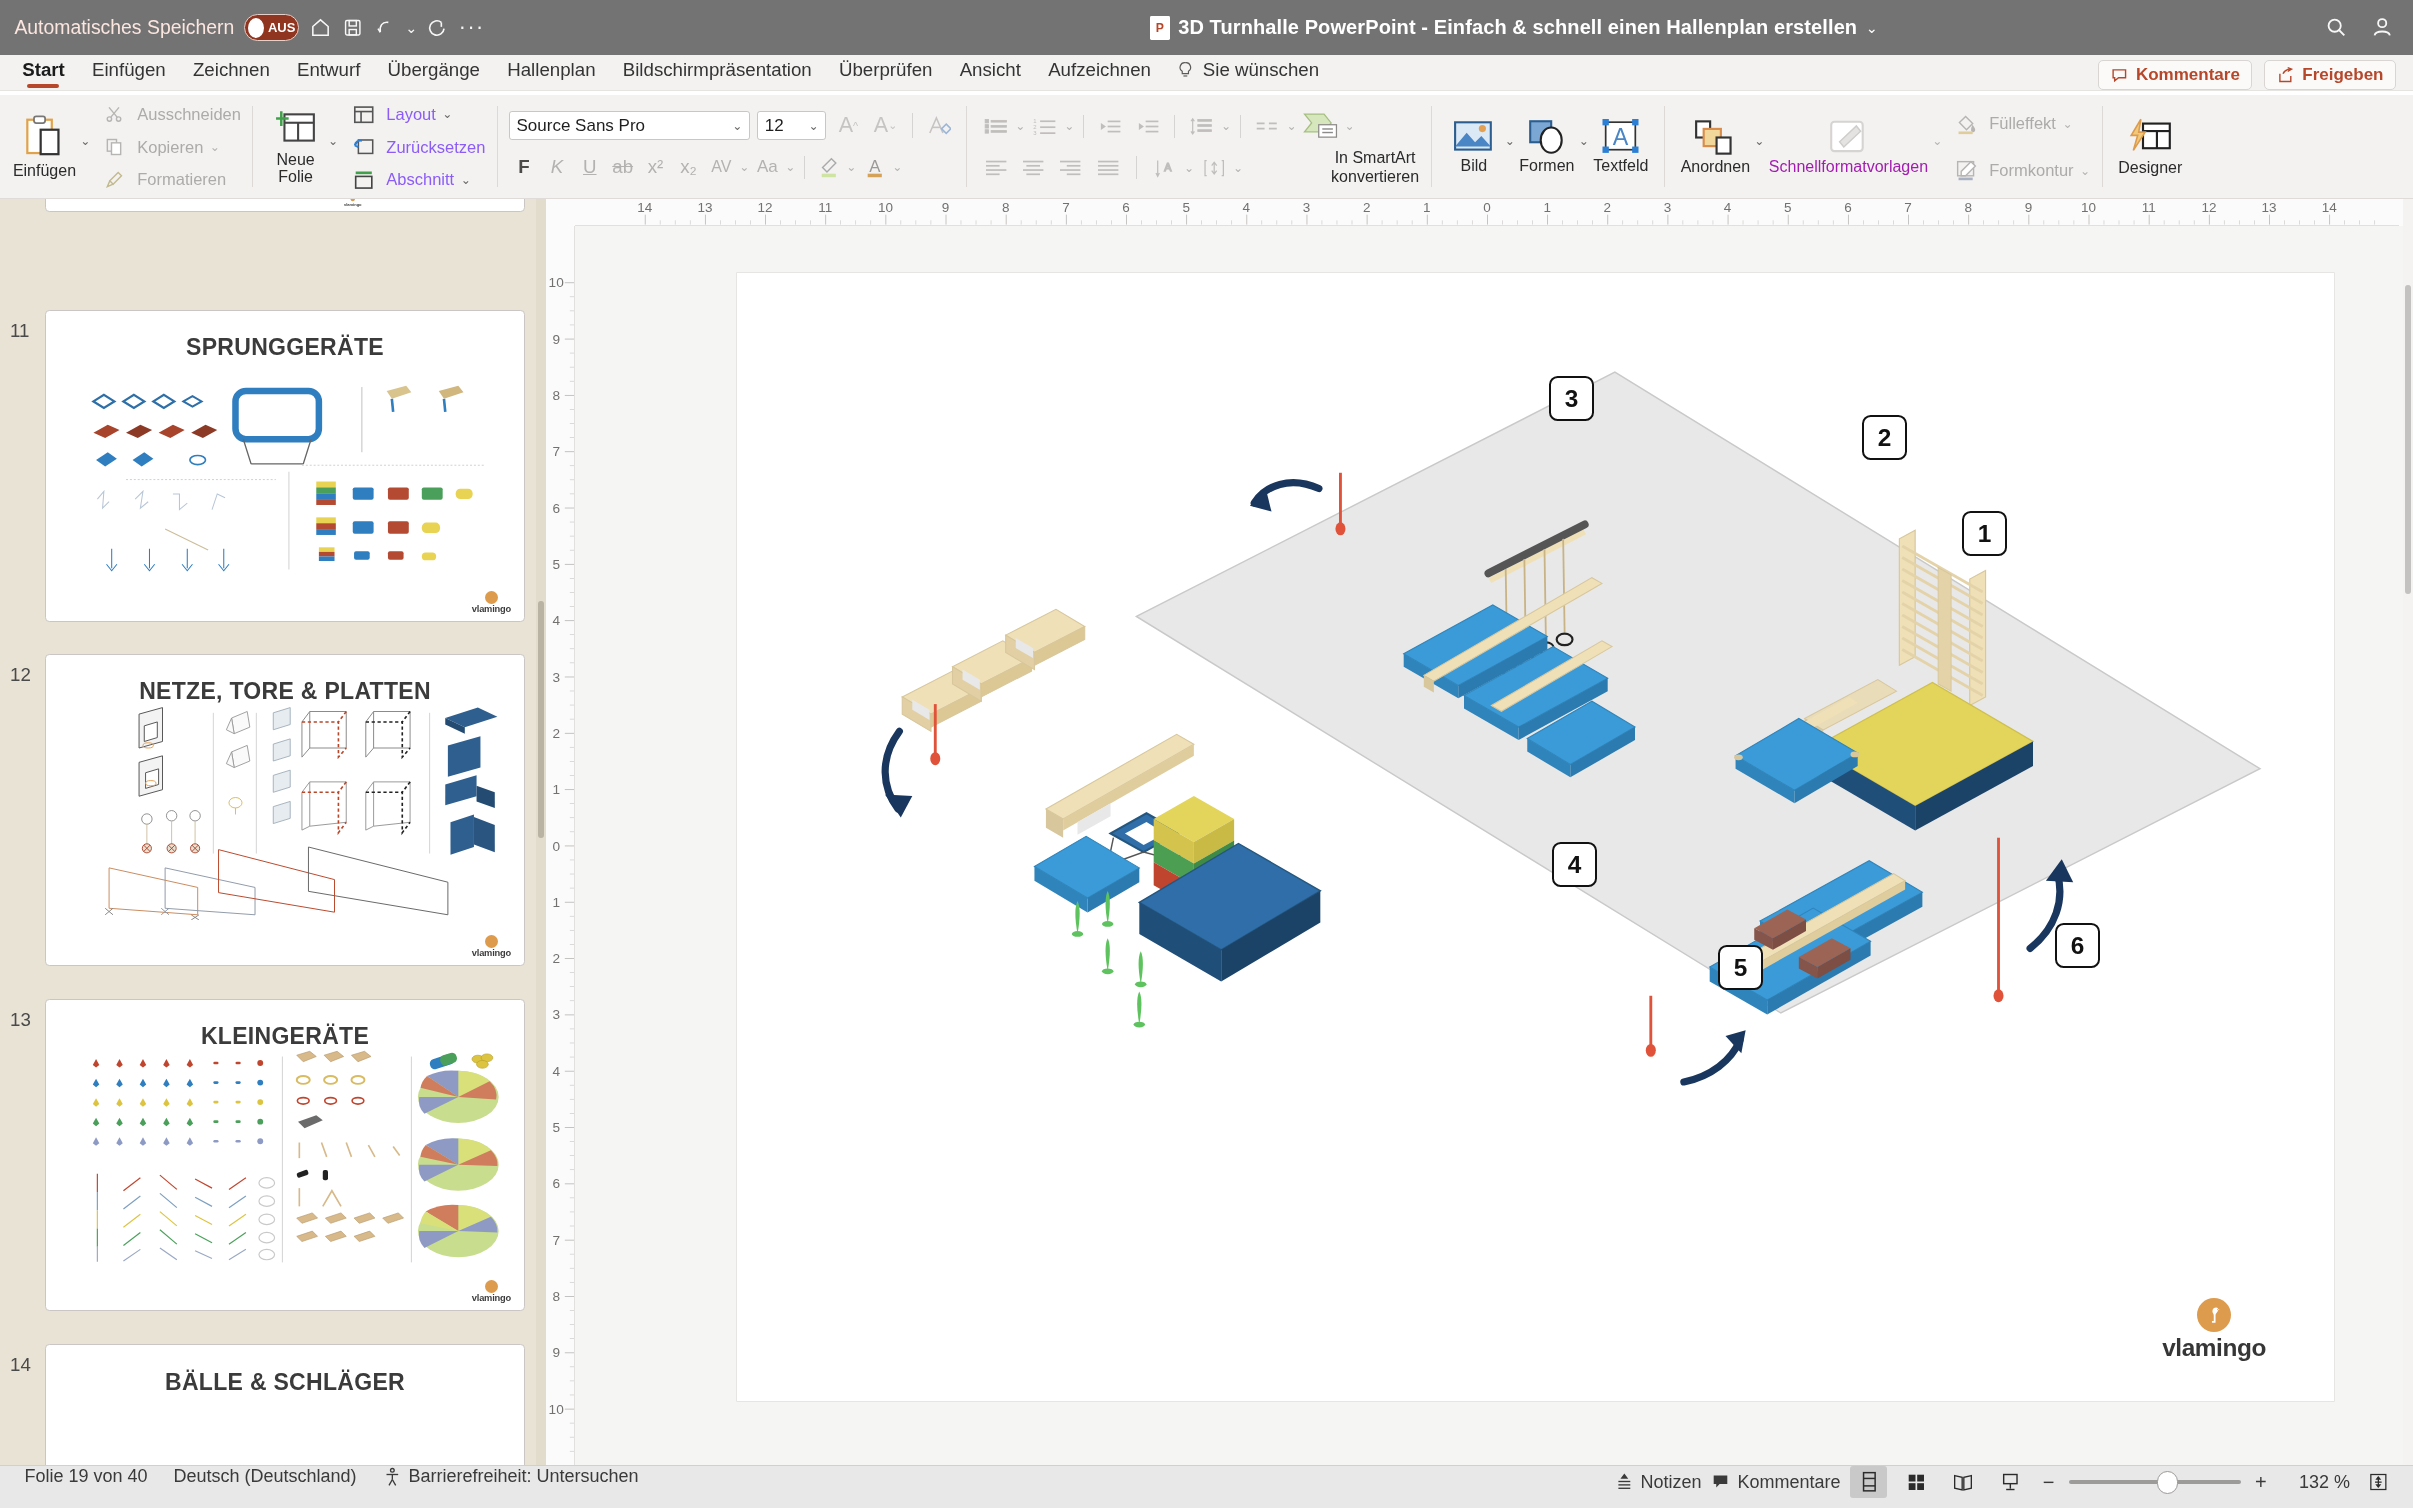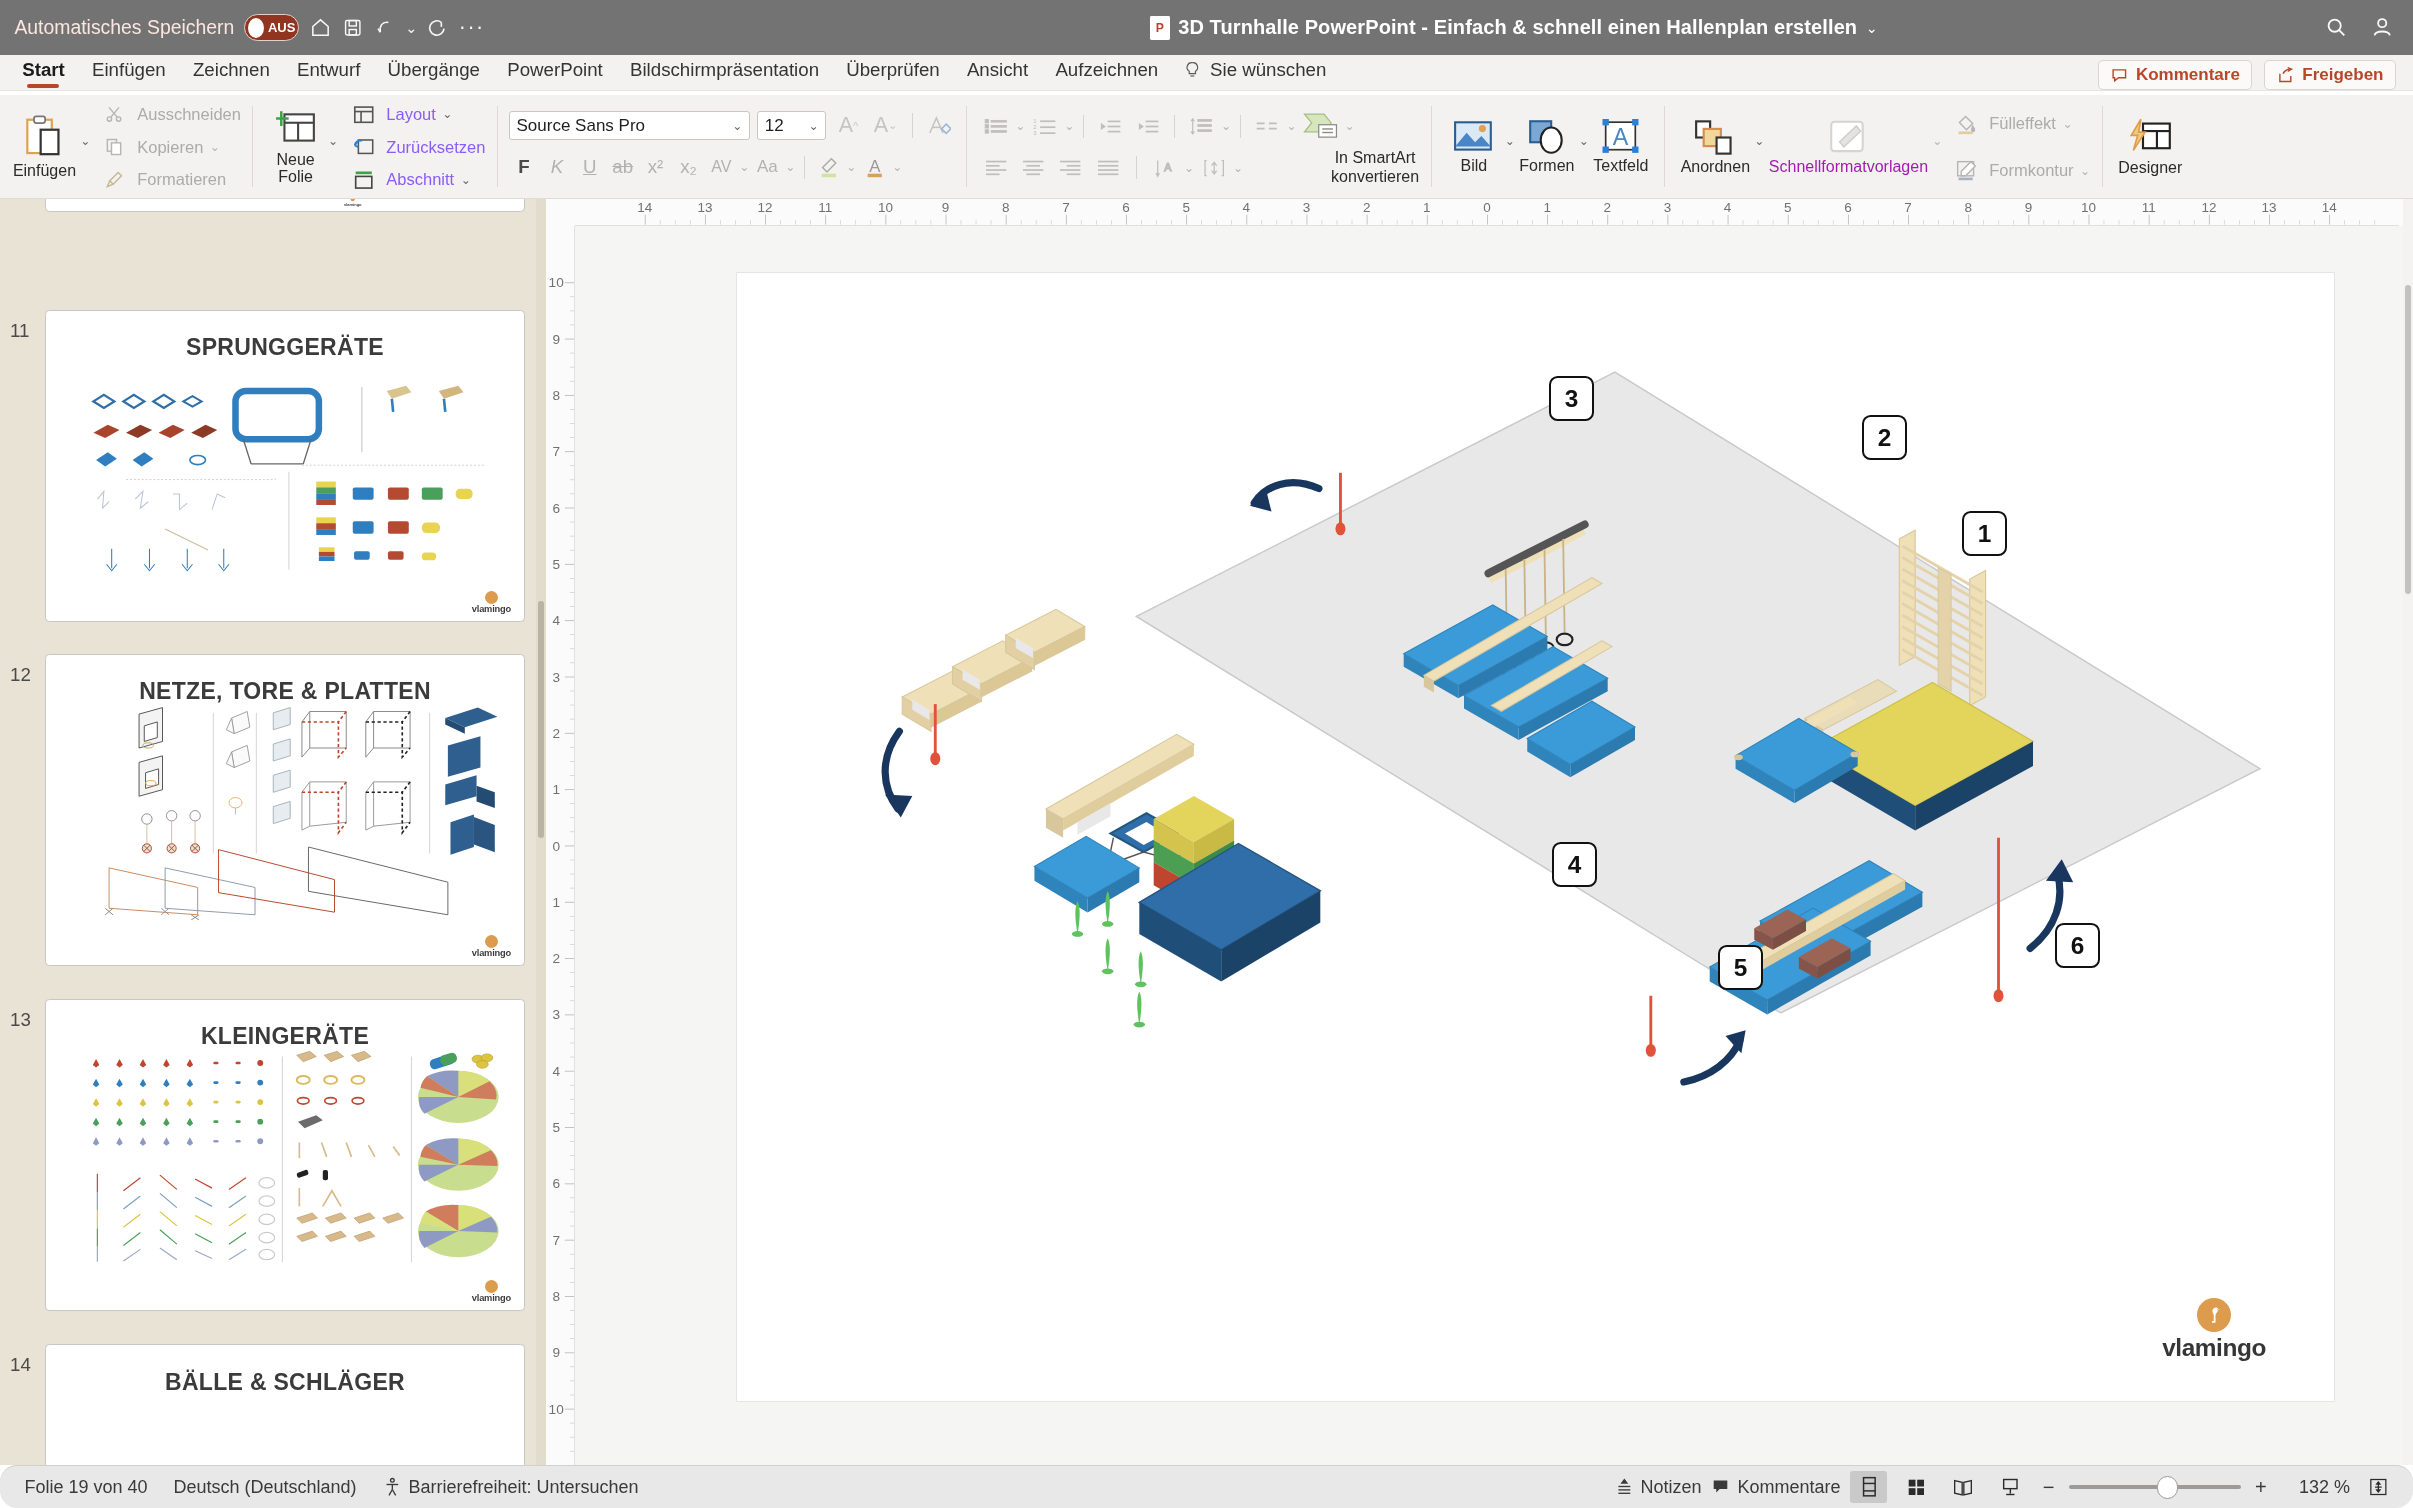--- a/index.html
+++ b/index.html
@@ -170,21 +170,21 @@
     border: 2.9px solid #111; border-radius: 8.6px; background: #fff;
     display: flex; align-items: center; justify-content: center;
     font-size: 24.4px; font-weight: bold; color: #111;
   }
 
   
   .statusbar {
     position: absolute; top: 1465px; left: 0;
     width: 2413px; height: 43px;
     background: #e8e8e8; border-top: 0.7px solid #d2d0ce;
-    display: flex; align-items: center; border-radius: 17px;
+    display: flex; align-items: flex-start;
   }
   .sb-left { display: flex; align-items: center; gap: 26px; padding-left: 24.4px; }
   .sb-item { font-size: 18px; color: #3a3a3a; display: flex; align-items: center; gap: 7.2px; white-space: nowrap; }
   .sb-right { margin-left: auto; display: flex; align-items: center; gap: 10px; padding-right: 16px; }
   .viewbtn { width: 37px; height: 32px; display: flex; align-items: center; justify-content: center; border-radius: 2.9px; }
   .viewbtn.active { background: #c9c9c9; }
   .zoom-track { width: 172px; height: 4.3px; background: #9d9b99; border-radius: 2.2px; position: relative; }
   .zoom-knob { position: absolute; left: 88px; top: -9.3px; width: 21.5px; height: 23px; border-radius: 10.8px; background: #fff; border: 0.7px solid #9d9b99; }
   .zoom-pct { font-size: 18px; color: #3a3a3a; min-width: 69px; text-align: right; }
 
@@ -255,21 +255,21 @@
   </div>
 </div>
 
 <div class="ribbon-tabs">
   <div class="rt-list">
     <div class="rt-item active">Start</div>
     <div class="rt-item">Einfügen</div>
     <div class="rt-item">Zeichnen</div>
     <div class="rt-item">Entwurf</div>
     <div class="rt-item">Übergänge</div>
-    <div class="rt-item">PowerPoint</div>
+    <div class="rt-item">Hallenplan</div>
     <div class="rt-item">Bildschirmpräsentation</div>
     <div class="rt-item">Überprüfen</div>
     <div class="rt-item">Ansicht</div>
     <div class="rt-item">Aufzeichnen</div>
     <div class="rt-tellme">
       <svg width="18.7" height="21.5" viewBox="0 0 24 24" fill="none" stroke="#5b5957" stroke-width="1.5">
           <path d="M12 3 A6 6 0 0 0 8 14 L8 17 L16 17 L16 14 A6 6 0 0 0 12 3Z"></path>
           <path d="M9.5 20 L14.5 20"></path>
         </svg>
       <span class="rt-item" style="padding:0;height:auto">Sie wünschen</span>

